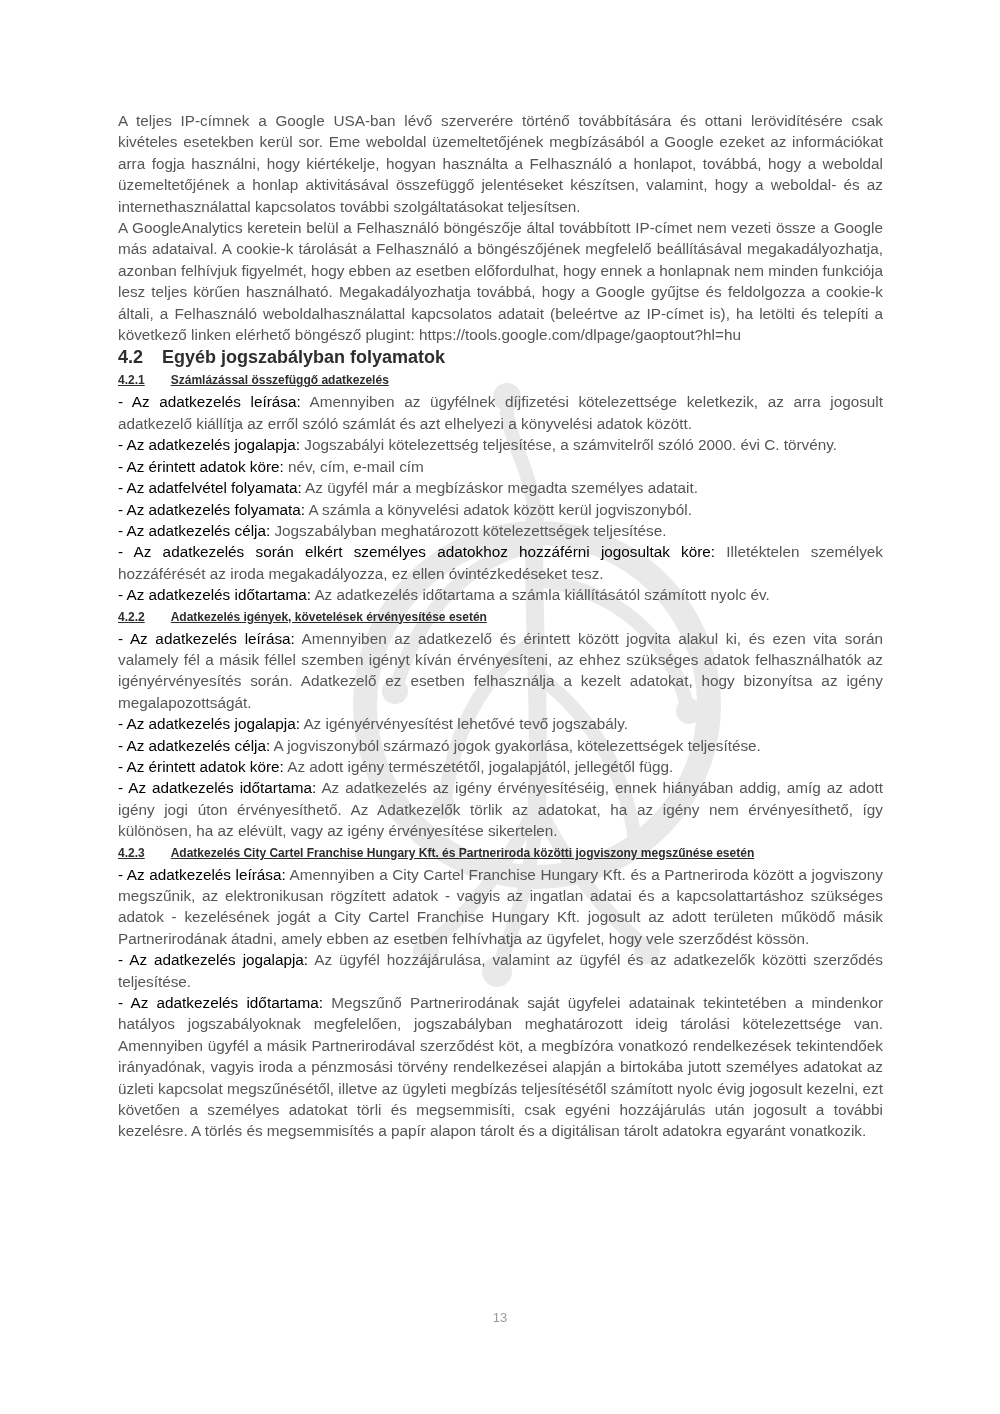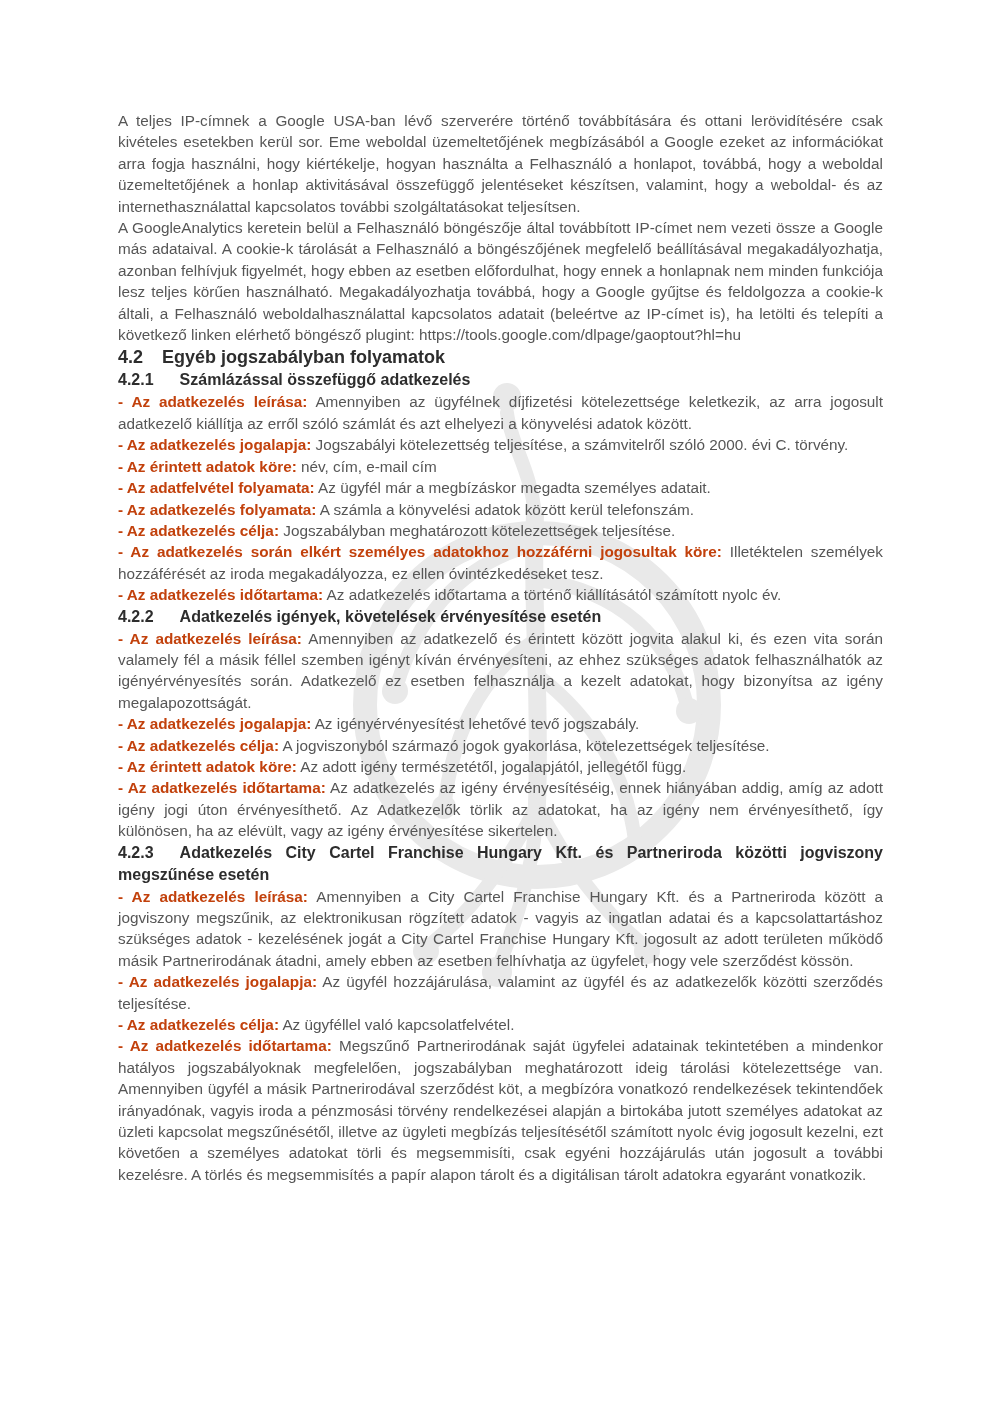--- a/index.html
+++ b/index.html
@@ -37,30 +37,31 @@
     margin: 15px 0 2px 0;
     font-size: 18px;
     font-weight: bold;
     color: #2d2d2d;
     line-height: 24px;
     text-align: left;
   }
   .h-main .h-num { margin-right: 19px; }
   .h-sub {
     margin: 0 0 2px 0;
-    font-size: 16px;
+    font-size: 12px;
     font-weight: bold;
     color: #2d2d2d;
     line-height: 22px;
     text-align: justify;
+    text-decoration: underline;
   }
   .h-sub .h-num { margin-right: 26px; }
   .h-sub.gap-before { }
   .item { margin: 0; }
-  .item .label { font-weight: bold; color: #c2410c; }
+  .item .label { font-weight: normal; color: #000000; }
   .item .val { color: #565656; }
   .page-footer {
     position: absolute;
     left: 0; top: 1310px; width: 100%;
     text-align: center;
     font-size: 13px;
     color: #9a9a9a;
     z-index: 1;
   }
 </style>
@@ -99,34 +100,34 @@
     <p class="intro-para">A teljes IP-címnek a Google USA-ban lévő szerverére történő továbbítására és ottani lerövidítésére csak kivételes esetekben kerül sor. Eme weboldal üzemeltetőjének megbízásából a Google ezeket az információkat arra fogja használni, hogy kiértékelje, hogyan használta a Felhasználó a honlapot, továbbá, hogy a weboldal üzemeltetőjének a honlap aktivitásával összefüggő jelentéseket készítsen, valamint, hogy a weboldal- és az internethasználattal kapcsolatos további szolgáltatásokat teljesítsen.</p>
     <p class="intro-para">A GoogleAnalytics keretein belül a Felhasználó böngészője által továbbított IP-címet nem vezeti össze a Google más adataival. A cookie-k tárolását a Felhasználó a böngészőjének megfelelő beállításával megakadályozhatja, azonban felhívjuk figyelmét, hogy ebben az esetben előfordulhat, hogy ennek a honlapnak nem minden funkciója lesz teljes körűen használható. Megakadályozhatja továbbá, hogy a Google gyűjtse és feldolgozza a cookie-k általi, a Felhasználó weboldalhasználattal kapcsolatos adatait (beleértve az IP-címet is), ha letölti és telepíti a következő linken elérhető böngésző plugint: https://tools.google.com/dlpage/gaoptout?hl=hu</p>
 
     <p class="h-main"><span class="h-num">4.2</span><span>Egyéb jogszabályban folyamatok</span></p>
 
     <p class="h-sub"><span class="h-num">4.2.1</span><span>Számlázással összefüggő adatkezelés</span></p>
     <p class="item"><b class="label">- Az adatkezelés leírása:</b> <span class="val">Amennyiben az ügyfélnek díjfizetési kötelezettsége keletkezik, az arra jogosult adatkezelő kiállítja az erről szóló számlát és azt elhelyezi a könyvelési adatok között.</span></p>
     <p class="item"><b class="label">- Az adatkezelés jogalapja:</b> <span class="val">Jogszabályi kötelezettség teljesítése, a számvitelről szóló 2000. évi C. törvény.</span></p>
     <p class="item"><b class="label">- Az érintett adatok köre:</b> <span class="val">név, cím, e-mail cím</span></p>
     <p class="item"><b class="label">- Az adatfelvétel folyamata:</b> <span class="val">Az ügyfél már a megbízáskor megadta személyes adatait.</span></p>
-    <p class="item"><b class="label">- Az adatkezelés folyamata:</b> <span class="val">A számla a könyvelési adatok között kerül telefonszám.</span></p>
+    <p class="item"><b class="label">- Az adatkezelés folyamata:</b> <span class="val">A számla a könyvelési adatok között kerül jogviszonyból.</span></p>
     <p class="item"><b class="label">- Az adatkezelés célja:</b> <span class="val">Jogszabályban meghatározott kötelezettségek teljesítése.</span></p>
     <p class="item"><b class="label">- Az adatkezelés során elkért személyes adatokhoz hozzáférni jogosultak köre:</b> <span class="val">Illetéktelen személyek hozzáférését az iroda megakadályozza, ez ellen óvintézkedéseket tesz.</span></p>
-    <p class="item"><b class="label">- Az adatkezelés időtartama:</b> <span class="val">Az adatkezelés időtartama a történő kiállításától számított nyolc év.</span></p>
+    <p class="item"><b class="label">- Az adatkezelés időtartama:</b> <span class="val">Az adatkezelés időtartama a számla kiállításától számított nyolc év.</span></p>
 
     <p class="h-sub gap-before"><span class="h-num">4.2.2</span><span>Adatkezelés igények, követelések érvényesítése esetén</span></p>
     <p class="item"><b class="label">- Az adatkezelés leírása:</b> <span class="val">Amennyiben az adatkezelő és érintett között jogvita alakul ki, és ezen vita során valamely fél a másik féllel szemben igényt kíván érvényesíteni, az ehhez szükséges adatok felhasználhatók az igényérvényesítés során. Adatkezelő ez esetben felhasználja a kezelt adatokat, hogy bizonyítsa az igény megalapozottságát.</span></p>
     <p class="item"><b class="label">- Az adatkezelés jogalapja:</b> <span class="val">Az igényérvényesítést lehetővé tevő jogszabály.</span></p>
     <p class="item"><b class="label">- Az adatkezelés célja:</b> <span class="val">A jogviszonyból származó jogok gyakorlása, kötelezettségek teljesítése.</span></p>
     <p class="item"><b class="label">- Az érintett adatok köre:</b> <span class="val">Az adott igény természetétől, jogalapjától, jellegétől függ.</span></p>
     <p class="item"><b class="label">- Az adatkezelés időtartama:</b> <span class="val">Az adatkezelés az igény érvényesítéséig, ennek hiányában addig, amíg az adott igény jogi úton érvényesíthető. Az Adatkezelők törlik az adatokat, ha az igény nem érvényesíthető, így különösen, ha az elévült, vagy az igény érvényesítése sikertelen.</span></p>
 
     <p class="h-sub gap-before"><span class="h-num">4.2.3</span><span>Adatkezelés City Cartel Franchise Hungary Kft. és Partneriroda közötti jogviszony megszűnése esetén</span></p>
     <p class="item"><b class="label">- Az adatkezelés leírása:</b> <span class="val">Amennyiben a City Cartel Franchise Hungary Kft. és a Partneriroda között a jogviszony megszűnik, az elektronikusan rögzített adatok - vagyis az ingatlan adatai és a kapcsolattartáshoz szükséges adatok - kezelésének jogát a City Cartel Franchise Hungary Kft. jogosult az adott területen működő másik Partnerirodának átadni, amely ebben az esetben felhívhatja az ügyfelet, hogy vele szerződést kössön.</span></p>
     <p class="item"><b class="label">- Az adatkezelés jogalapja:</b> <span class="val">Az ügyfél hozzájárulása, valamint az ügyfél és az adatkezelők közötti szerződés teljesítése.</span></p>
-    <p class="item"><b class="label">- Az adatkezelés célja:</b> <span class="val">Az ügyféllel való kapcsolatfelvétel.</span></p>
     <p class="item"><b class="label">- Az adatkezelés időtartama:</b> <span class="val">Megszűnő Partnerirodának saját ügyfelei adatainak tekintetében a mindenkor hatályos jogszabályoknak megfelelően, jogszabályban meghatározott ideig tárolási kötelezettsége van. Amennyiben ügyfél a másik Partnerirodával szerződést köt, a megbízóra vonatkozó rendelkezések tekintendőek irányadónak, vagyis iroda a pénzmosási törvény rendelkezései alapján a birtokába jutott személyes adatokat az üzleti kapcsolat megszűnésétől, illetve az ügyleti megbízás teljesítésétől számított nyolc évig jogosult kezelni, ezt követően a személyes adatokat törli és megsemmisíti, csak egyéni hozzájárulás után jogosult a további kezelésre. A törlés és megsemmisítés a papír alapon tárolt és a digitálisan tárolt adatokra egyaránt vonatkozik.</span></p>
 
   </div>
 
+  <div class="page-footer">13</div>
 
 </div>
 
 </body></html>

